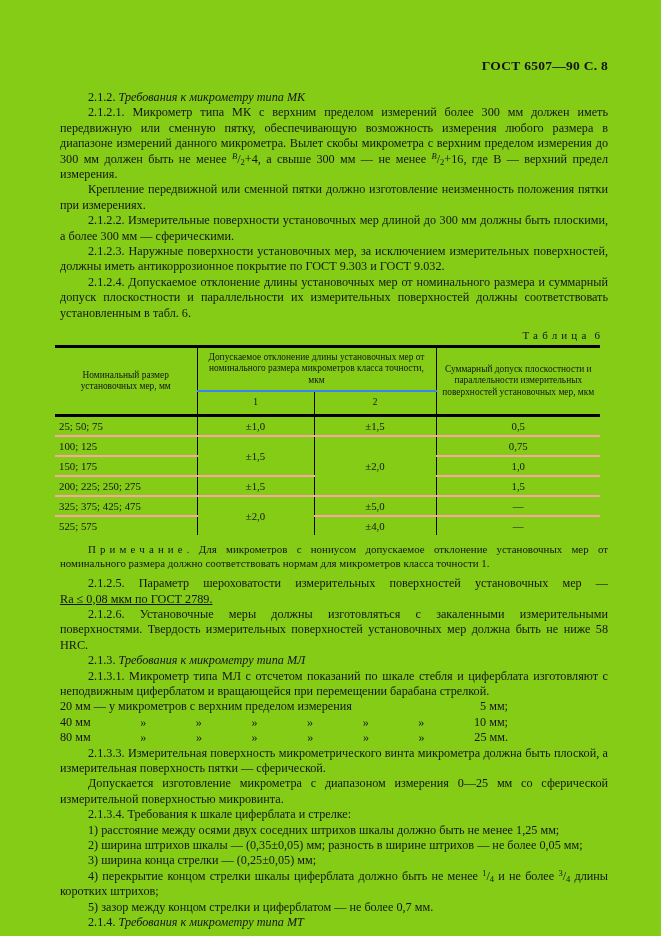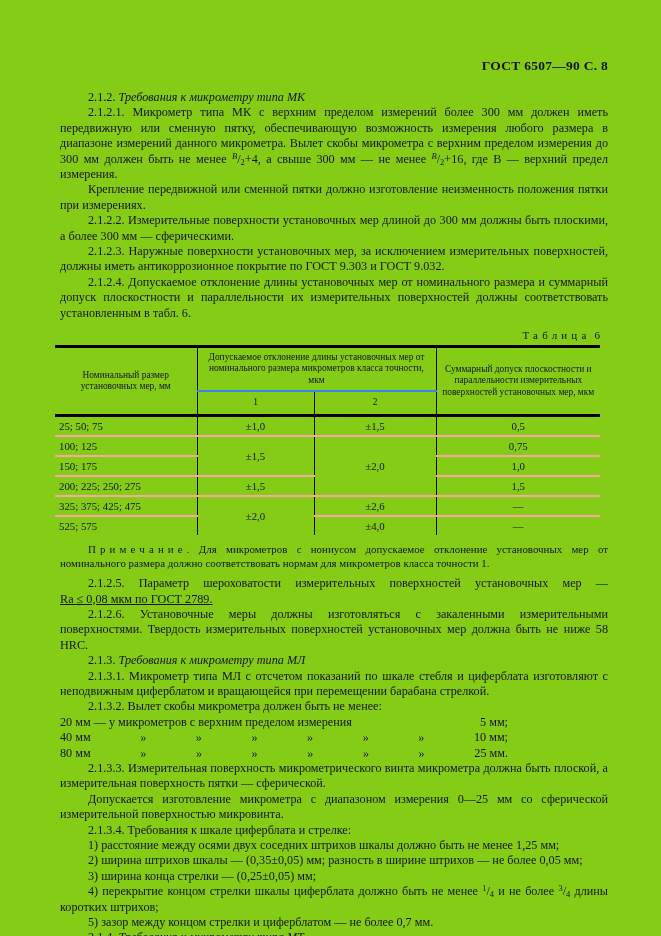--- a/index.html
+++ b/index.html
@@ -115,21 +115,21 @@
           <td class="cc">1,0</td>
         </tr>
         <tr>
           <td class="sz bR">200; 225; 250; 275</td>
           <td class="cc bR">±1,5</td>
           <td class="cc">1,5</td>
         </tr>
         <tr>
           <td class="sz bR">325; 375; 425; 475</td>
           <td class="cc bR" rowspan="2">±2,0</td>
-          <td class="cc bR">±2,6</td>
+          <td class="cc bR">±5,0</td>
           <td class="cc">—</td>
         </tr>
         <tr>
           <td class="sz bR">525; 575</td>
           <td class="cc bR">±4,0</td>
           <td class="cc">—</td>
         </tr>
       </tbody>
     </table>
 
@@ -138,21 +138,20 @@
     <div class="gap6">
       <div class="fl1">2.1.2.5. Параметр шероховатости измерительных поверхностей установочных мер —</div>
       <div class="fl2">Ra ≤ 0,08 мкм по ГОСТ 2789.</div>
     </div>
 
     <p class="para">2.1.2.6. Установочные меры должны изготовляться с закаленными измерительными поверхностями. Твердость измерительных поверхностей установочных мер должна быть не ниже 58 HRC.</p>
 
     <p class="para"><span>2.1.3.</span> <span class="ttl">Требования к микрометру типа МЛ</span></p>
 
     <p class="para">2.1.3.1. Микрометр типа МЛ с отсчетом показаний по шкале стебля и циферблата изготовляют с неподвижным циферблатом и вращающейся при перемещении барабана стрелкой.</p>
-    <p class="para">2.1.3.2. Вылет скобы микрометра должен быть не менее:</p>
 
     <div class="ditto-row">
       <span>20 мм — у микрометров с верхним пределом измерения</span>
       <span>5 мм;</span>
     </div>
     <div class="ditto-row">
       <span>40 мм</span>
       <span class="dm">»</span>
       <span class="dm">»</span>
       <span class="dm">»</span>

